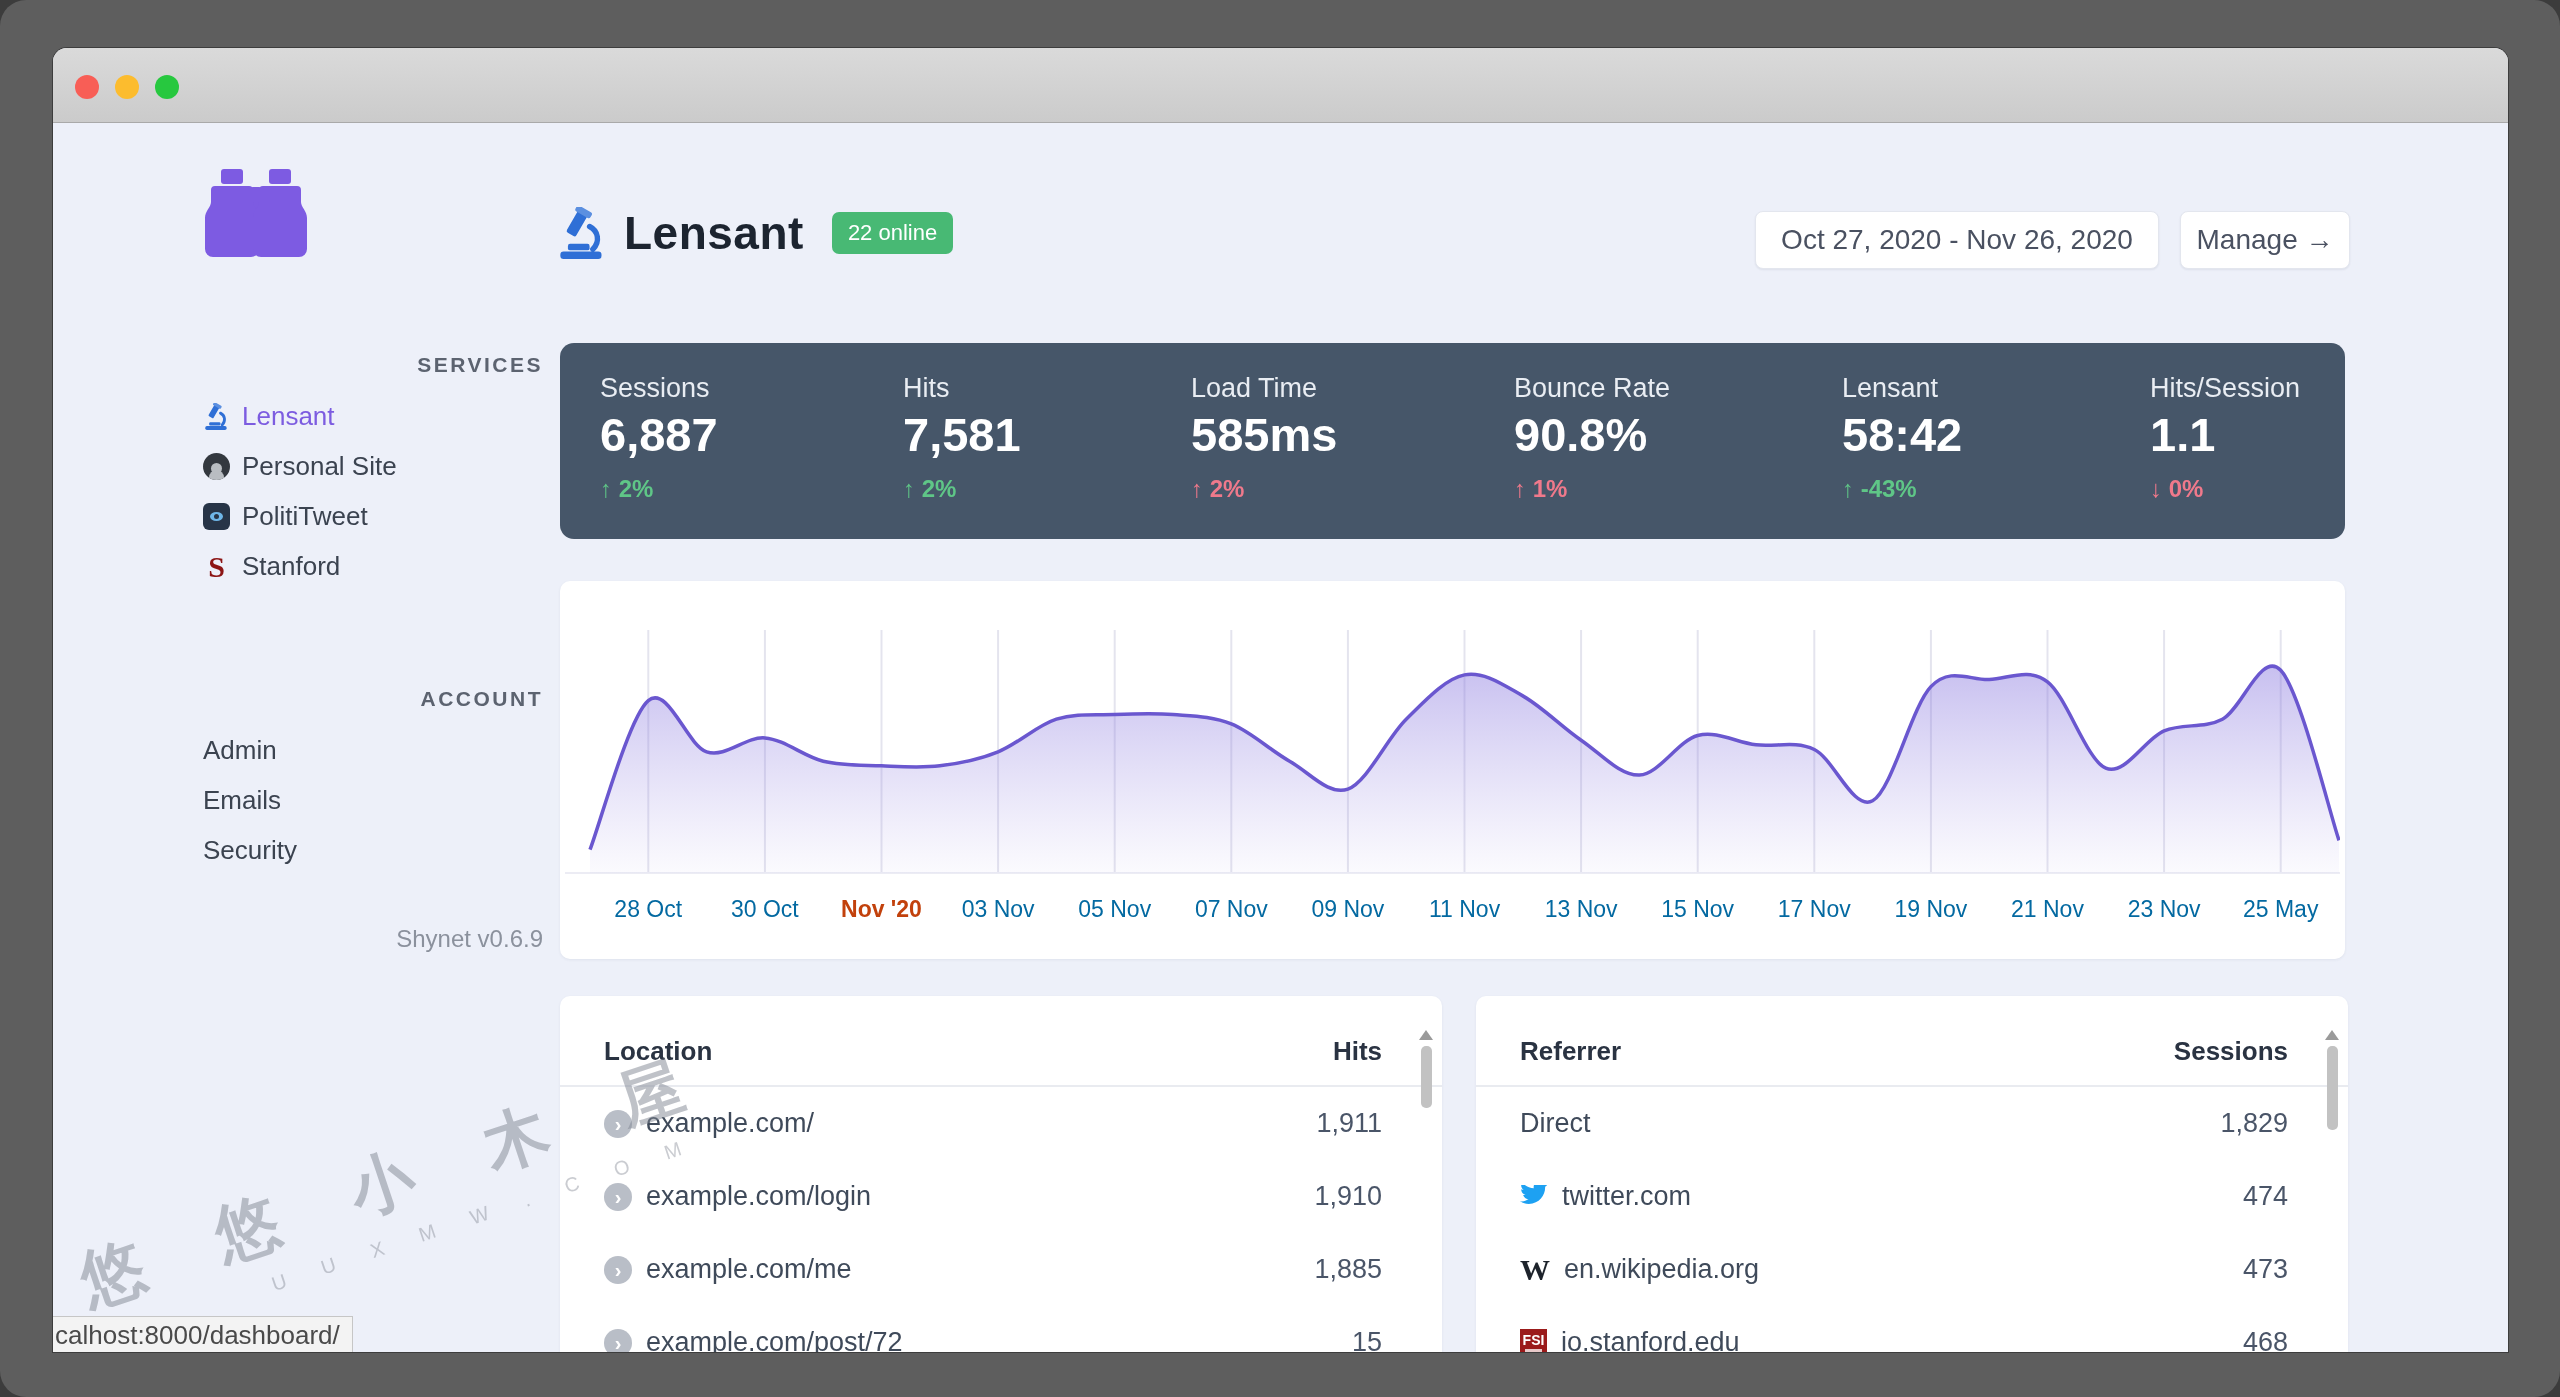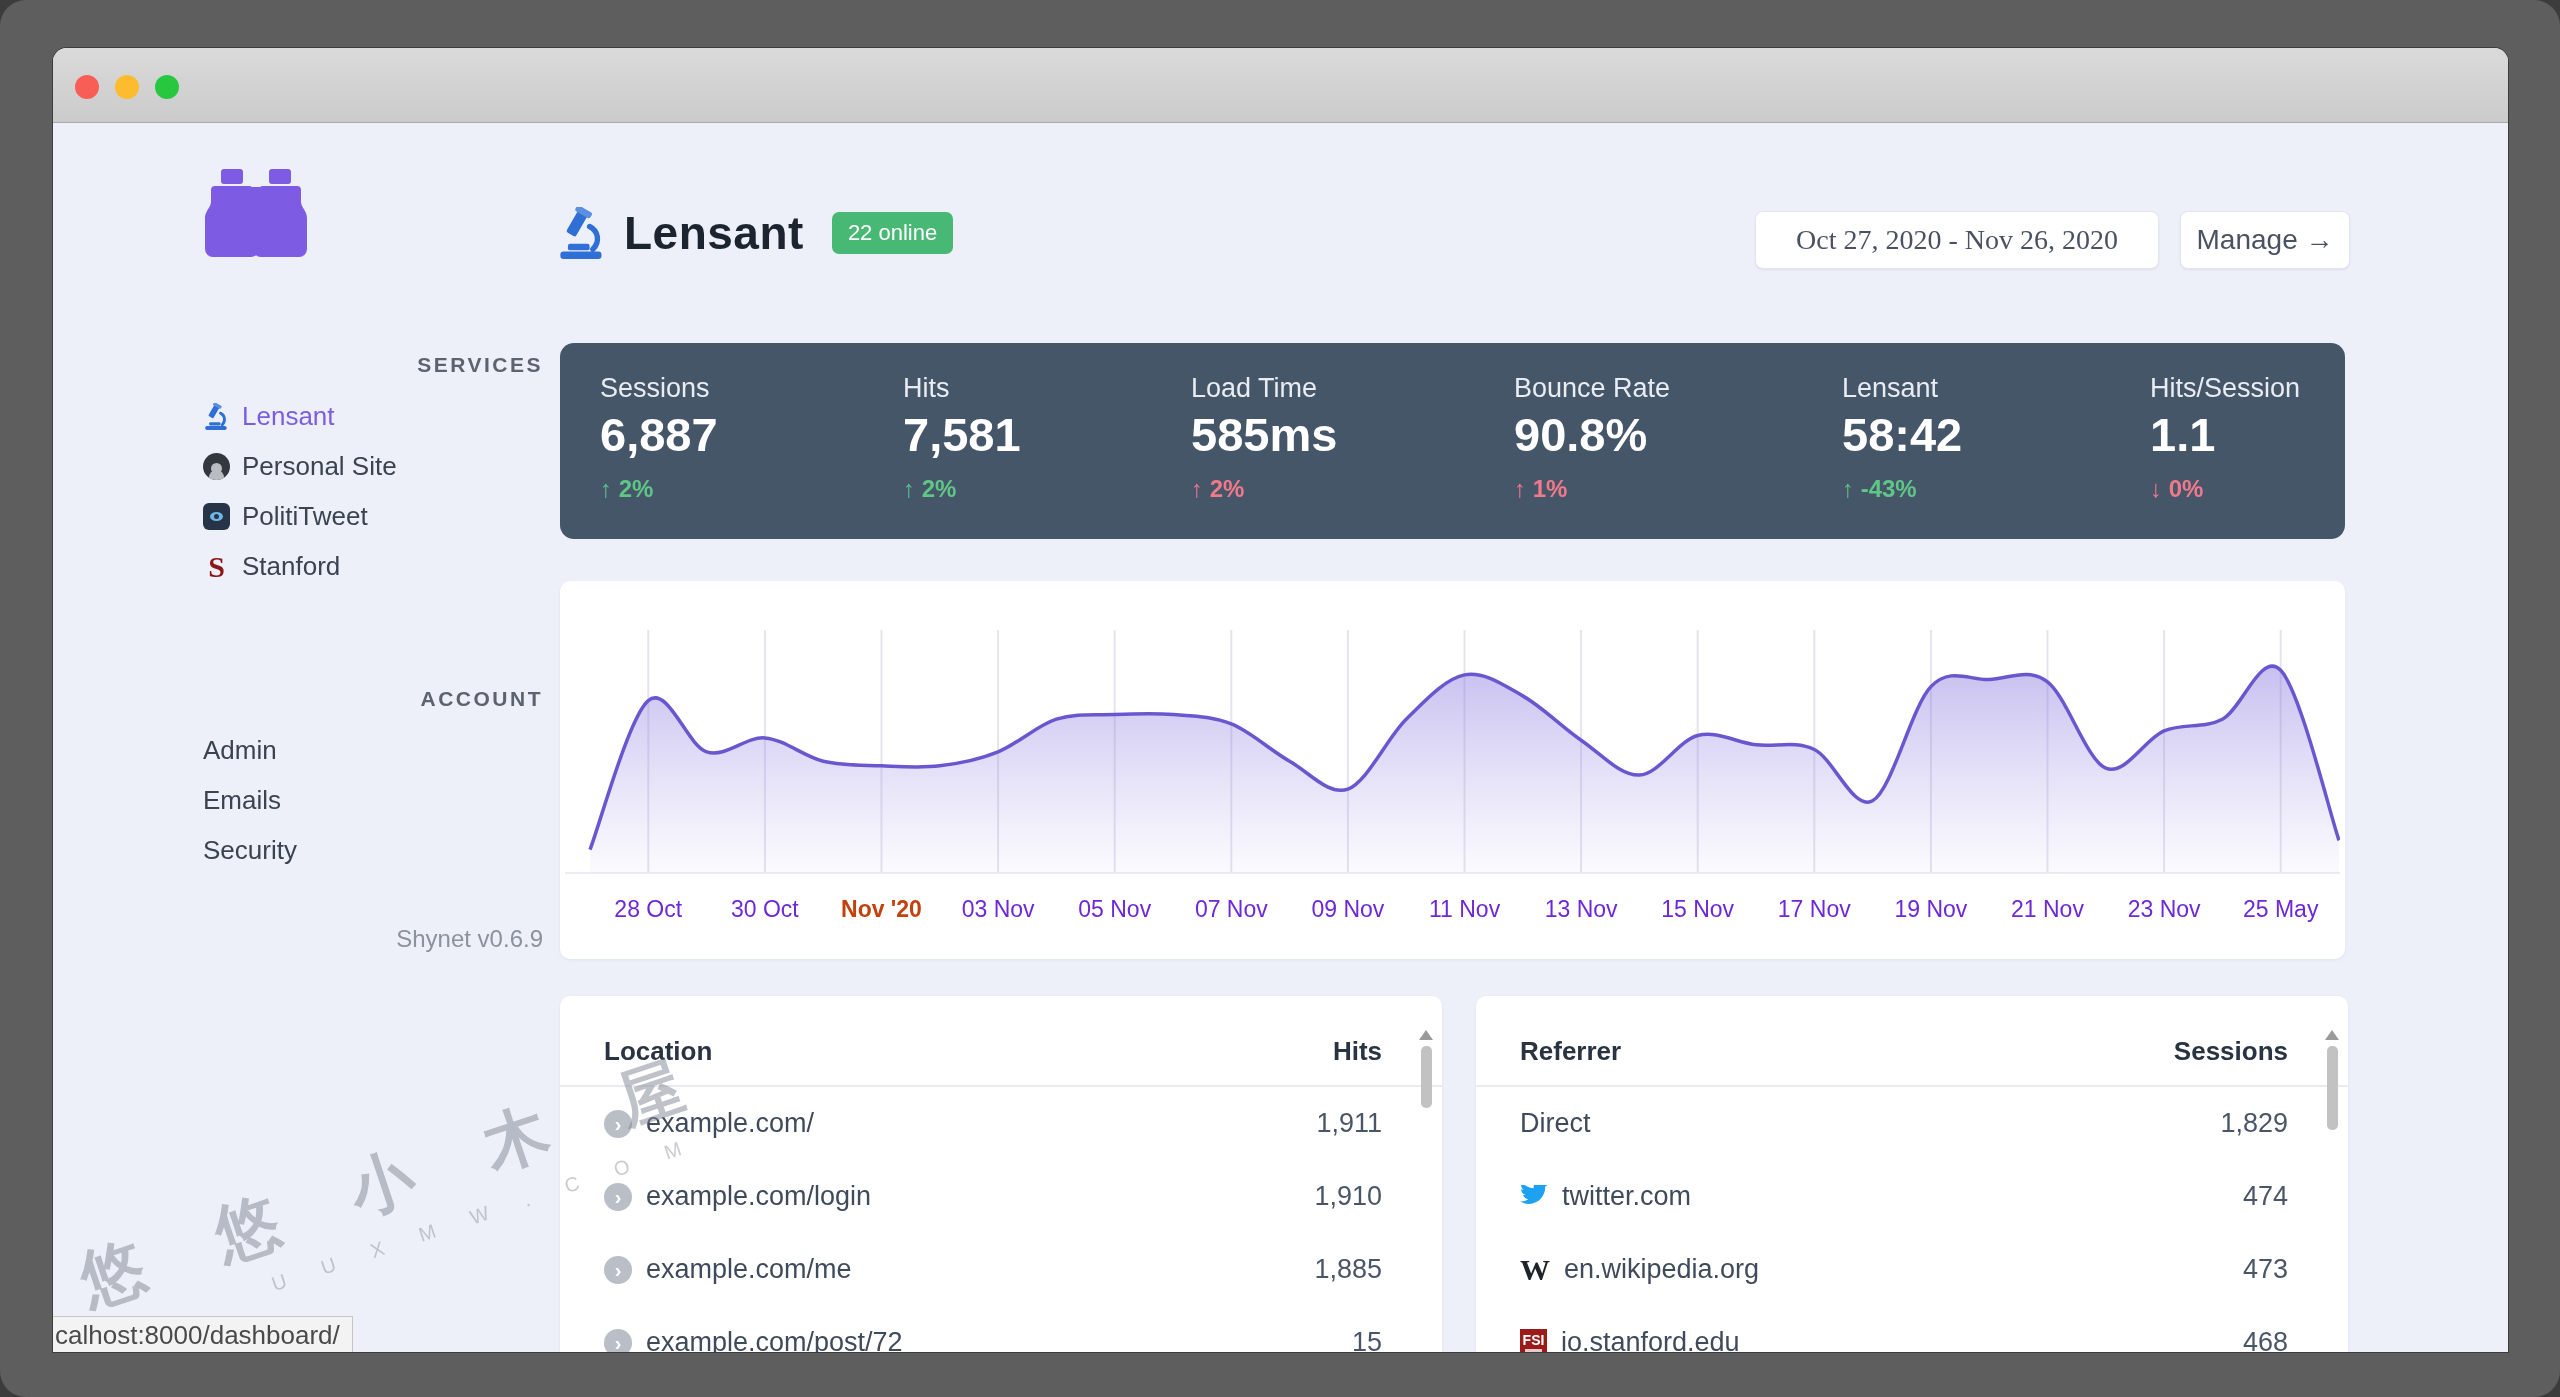--- a/index.html
+++ b/index.html
@@ -40,38 +40,38 @@
   .version { margin-top:50px; font-size:24px; color:#8b919d; }
 
   
   .page-title-row { position:absolute; left:503px; top:82px; display:flex; align-items:center; }
   .title-icon { width:52px; height:52px; margin-right:16px; }
   .page-title { font-size:46px; font-weight:700; color:#1c2430; letter-spacing:.5px; }
   .online-badge { margin-left:28px; background:#48b974; color:#fff; font-size:22px; padding:8px 16px; border-radius:7px; }
   .hdr-btn { position:absolute; top:87px; height:58px; background:#fff; border:1px solid #e3e6ee;
              border-radius:8px; box-shadow:0 1px 2px rgba(30,40,70,.08); color:#4a5161; font-size:28px;
              display:flex; align-items:center; justify-content:center; cursor:pointer; }
-  .btn-date { left:1702px; width:404px;font-family:Liberation Serif, serif; }
+  .btn-date { left:1702px; width:404px; }
   .btn-manage { left:2127px; width:170px; }
 
   
   .stats { position:absolute; left:507px; top:219px; width:1785px; height:196px; background:#465669; border-radius:14px; }
   .stat { position:absolute; top:0; height:100%; }
   .stat .s-label { position:absolute; top:30px; font-size:27px; color:#e9edf3; white-space:nowrap; }
   .stat .s-value { position:absolute; top:64px; font-size:47px; font-weight:700; color:#ffffff; white-space:nowrap; }
   .stat .s-delta { position:absolute; top:132px; font-size:24px; font-weight:700; white-space:nowrap; }
   .s-delta.green { color:#5fc687; }
   .s-delta.red   { color:#f0798b; }
 
   
   .card { background:#fff; border-radius:10px; box-shadow:0 1px 3px rgba(40,50,80,.07); }
   .chart-card { position:absolute; left:507px; top:457px; width:1785px; height:378px; }
   .chart-svg { position:absolute; left:5px; top:4px; }
   .chart-labels { position:absolute; left:5px; top:315px; width:1775px; height:32px; }
-  .chart-labels span { position:absolute; transform:translateX(-50%); font-size:23px; color:#6d28d9; white-space:nowrap; }
+  .chart-labels span { position:absolute; transform:translateX(-50%); font-size:23px; color:#0369a1; white-space:nowrap; }
   .chart-labels span.bold { font-weight:700; color:#c2410c; }
 
   
   .table-card { position:absolute; top:872px; height:480px; overflow:hidden; }
   .loc-card { left:507px; width:882px; }
   .ref-card { left:1423px; width:872px; }
   .t-head { display:flex; justify-content:space-between; align-items:flex-end; padding:40px 60px 18px 44px;
             border-bottom:2px solid #e9ebf0; font-size:26px; font-weight:700; color:#2a3342; }
   .t-row { display:flex; justify-content:space-between; align-items:center; height:73px; padding:0 60px 0 44px; }
   .t-cell-l { display:flex; align-items:center; gap:14px; font-size:27px; color:#3f4a5a; }

